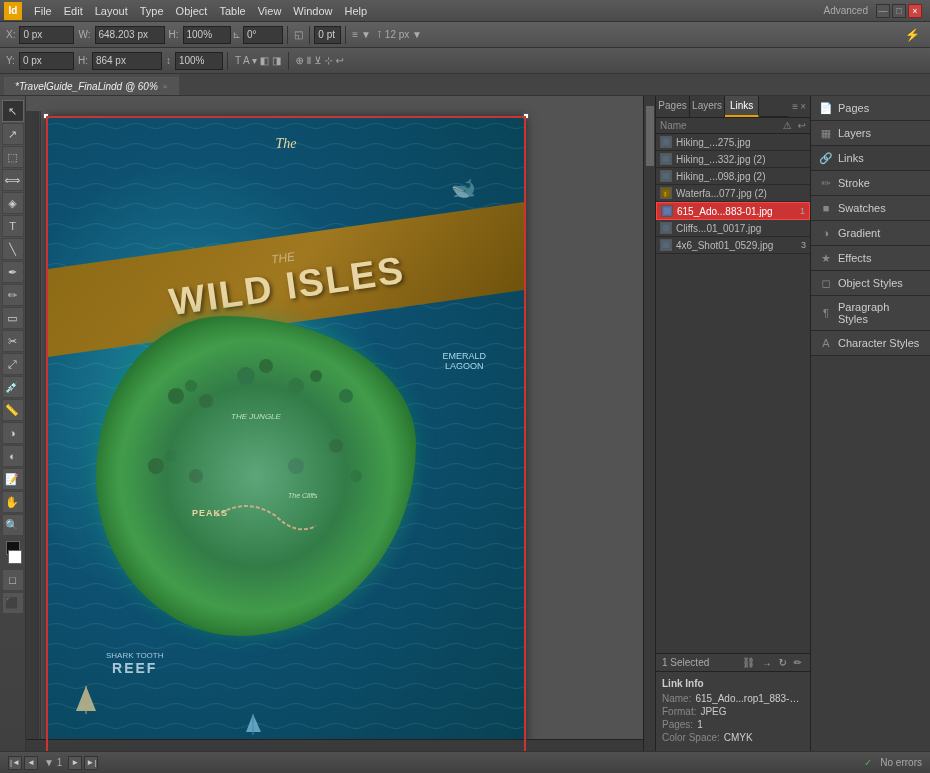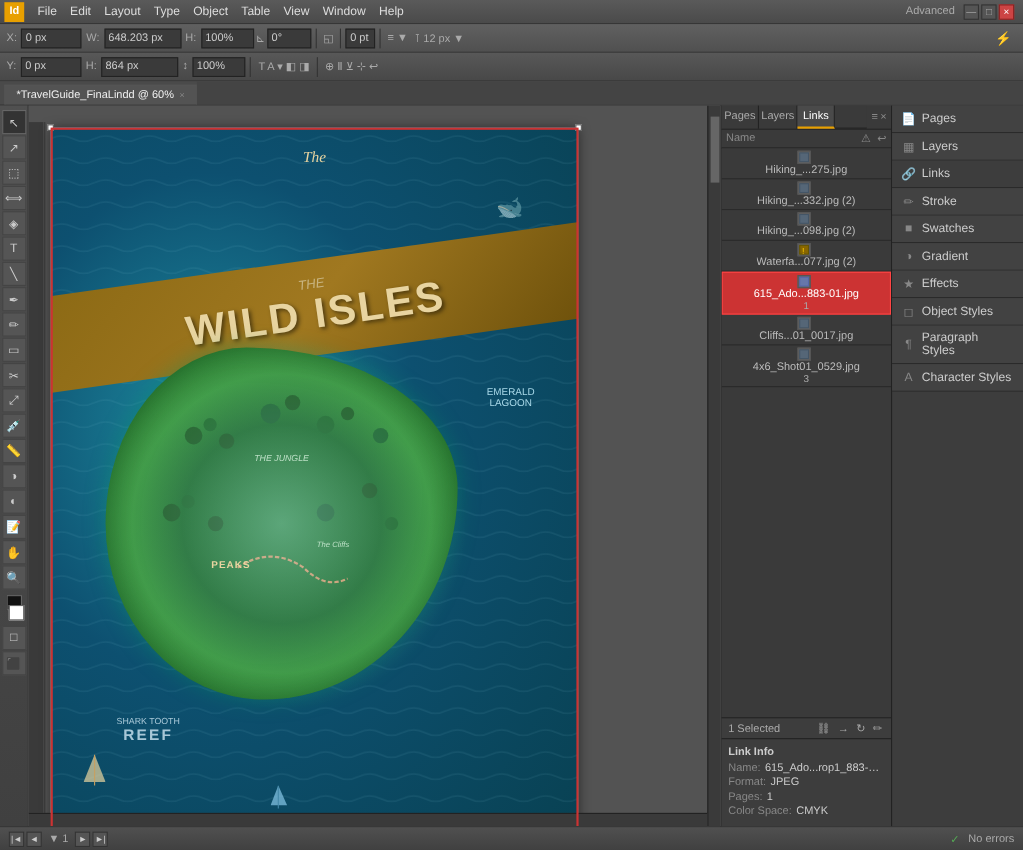--- a/index.html
+++ b/index.html
@@ -71,20 +71,21 @@
     }
 
     
     .tab-bar {
       height: 22px;
       background: #4a4a4a;
       border-bottom: 1px solid #333;
       display: flex;
       align-items: flex-end;
       padding-left: 4px;
+      font-style: italic;
     }
     .tab {
       background: #3c3c3c;
       border: 1px solid #555;
       border-bottom: none;
       color: #ccc;
       font-size: 10px;
       padding: 3px 10px;
       cursor: pointer;
       display: flex;
@@ -247,21 +248,20 @@
     }
 
     .links-item {
       display: flex;
       align-items: center;
       padding: 2px 4px;
       border-bottom: 1px solid #2a2a2a;
       cursor: pointer;
       font-size: 10px;
       color: #bbb;
-      flex-direction: column;
     }
     .links-item.highlighted { background: #cc3333; color: #fff; border: 1px solid #ff4444; }
 
     .links-item-icon {
       width: 12px;
       height: 12px;
       margin-right: 4px;
       background: #666;
       border: 1px solid #555;
       display: flex;

